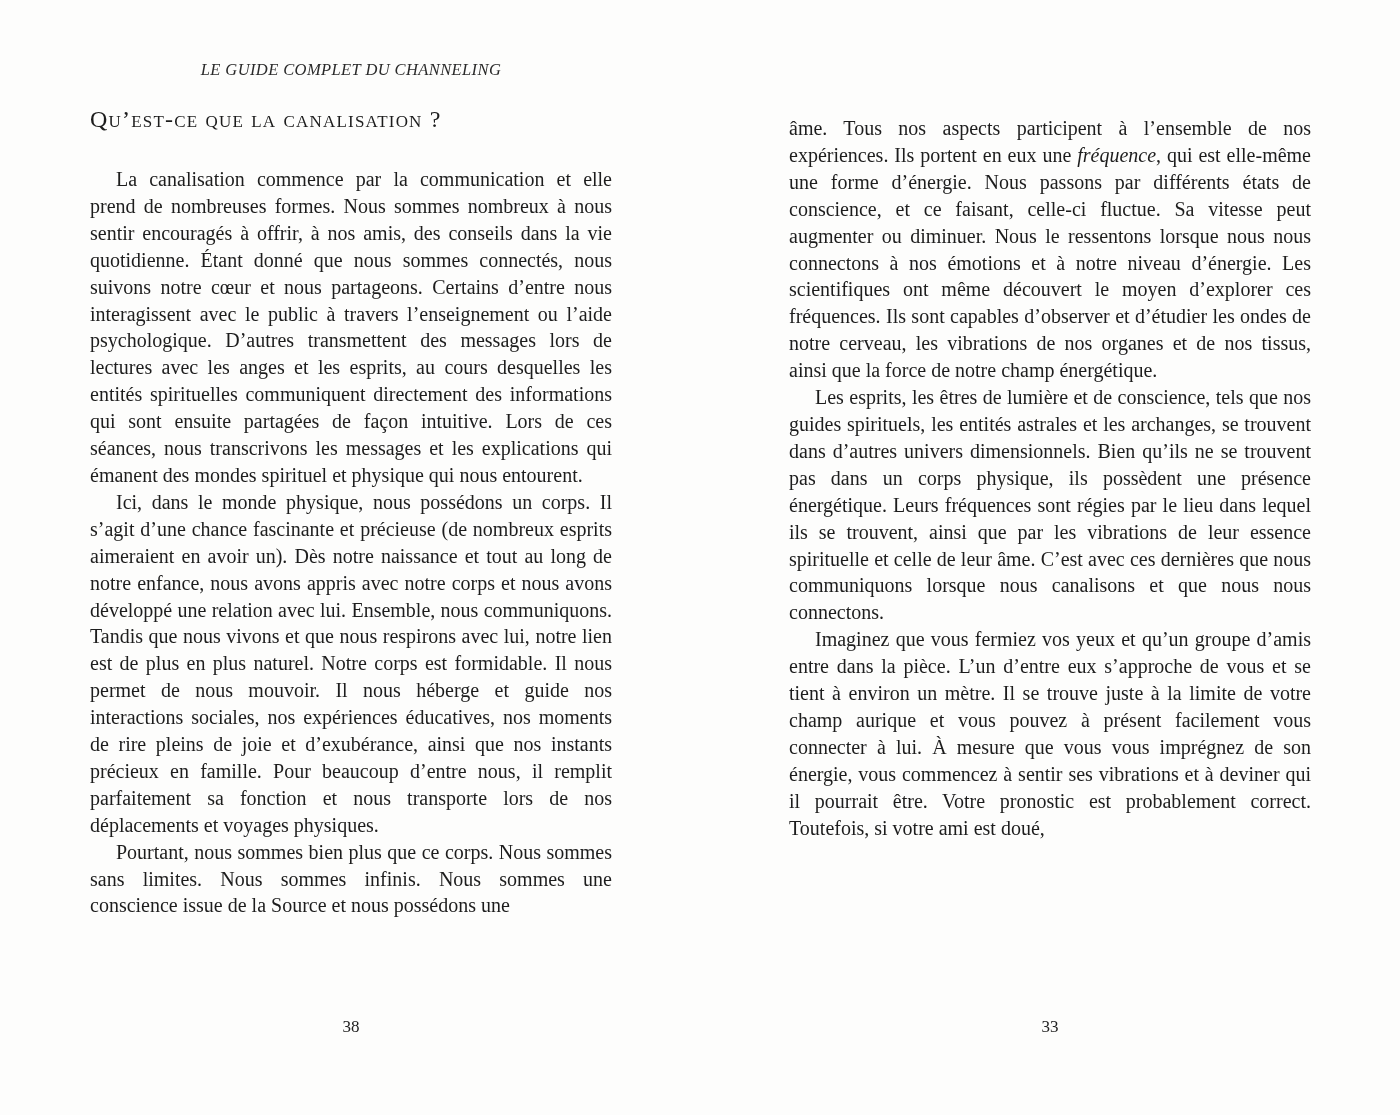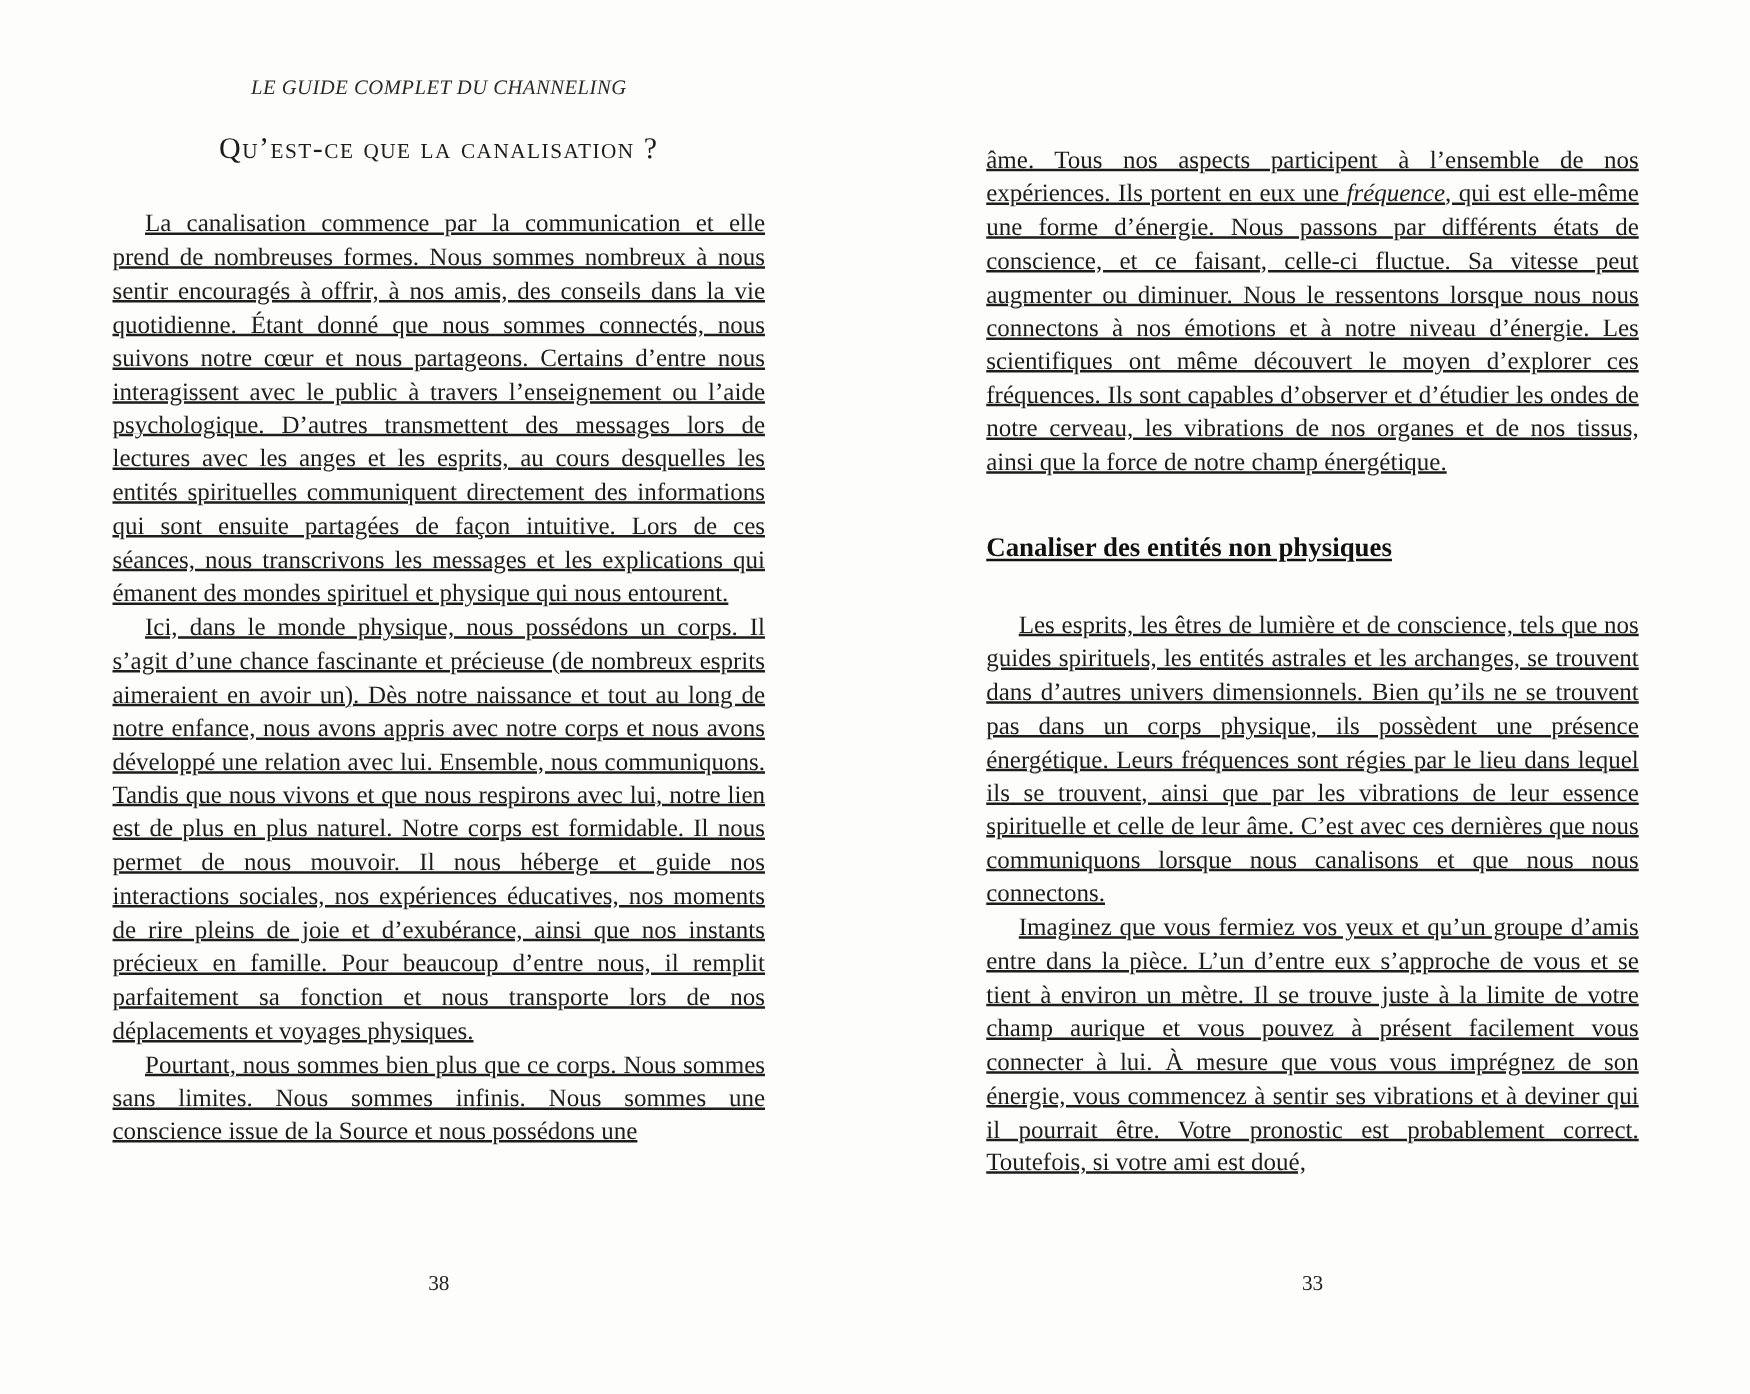--- a/index.html
+++ b/index.html
@@ -36,21 +36,21 @@
     font-size: 16.5px;
     letter-spacing: 0.4px;
     color: #2a2a2a;
     white-space: nowrap;
   }
   .section-title {
     position: absolute;
     top: 106px;
     left: 0;
     width: 100%;
-    text-align: center;
+    text-align: left;
     font-variant: small-caps;
     font-size: 24px;
     letter-spacing: 1.2px;
     color: #1c1c1c;
     white-space: nowrap;
   }
   .body-text {
     position: absolute;
     left: 0;
     width: 522px;
@@ -58,21 +58,20 @@
     line-height: 26.9px;
     text-align: justify;
     color: #1d1d1d;
   }
   .page.left  .body-text { top: 166px; }
   .page.right .body-text { top: 115px; }
 
   .body-text p {
     margin: 0;
     padding: 0;
-    text-decoration: underline;
   }
   .body-text p.indent { text-indent: 1.3em; }
   .body-text .em { font-style: italic; }
 
   .subheading {
     font-weight: bold;
     font-size: 21.5px;
     text-align: left;
     text-indent: 0;
     margin: 41px 0 35px 0 !important;
@@ -102,21 +101,20 @@
         <p class="indent"><span>Pourtant, nous sommes bien plus que ce corps. Nous sommes sans limites. Nous sommes infinis. Nous sommes une conscience issue de la Source et nous possédons une</span></p>
       </div>
     <div class="folio">38</div>
   </div>
 
   <div class="page right">
     <div class="body-text">
       <div>
           <p class=""><span>âme. Tous nos aspects participent à l’ensemble de nos expériences. Ils portent en eux une </span><span class="em">fréquence</span><span>, qui est elle-même une forme d’énergie. Nous passons par différents états de conscience, et ce faisant, celle-ci fluctue. Sa vitesse peut augmenter ou diminuer. Nous le ressentons lorsque nous nous connectons à nos émotions et à notre niveau d’énergie. Les scientifiques ont même découvert le moyen d’explorer ces fréquences. Ils sont capables d’observer et d’étudier les ondes de notre cerveau, les vibrations de nos organes et de nos tissus, ainsi que la force de notre champ énergétique.</span></p>
         </div>
-      <p class="subheading">Canaliser des entités non physiques</p>
       <div>
           <p class="indent"><span>Les esprits, les êtres de lumière et de conscience, tels que nos guides spirituels, les entités astrales et les archanges, se trouvent dans d’autres univers dimensionnels. Bien qu’ils ne se trouvent pas dans un corps physique, ils possèdent une présence énergétique. Leurs fréquences sont régies par le lieu dans lequel ils se trouvent, ainsi que par les vibrations de leur essence spirituelle et celle de leur âme. C’est avec ces dernières que nous communiquons lorsque nous canalisons et que nous nous connectons.</span></p>
           <p class="indent"><span>Imaginez que vous fermiez vos yeux et qu’un groupe d’amis entre dans la pièce. L’un d’entre eux s’approche de vous et se tient à environ un mètre. Il se trouve juste à la limite de votre champ aurique et vous pouvez à présent facilement vous connecter à lui. À mesure que vous vous imprégnez de son énergie, vous commencez à sentir ses vibrations et à deviner qui il pourrait être. Votre pronostic est probablement correct. Toutefois, si votre ami est doué,</span></p>
         </div>
     </div>
     <div class="folio">33</div>
   </div>
 
 </div>
 

